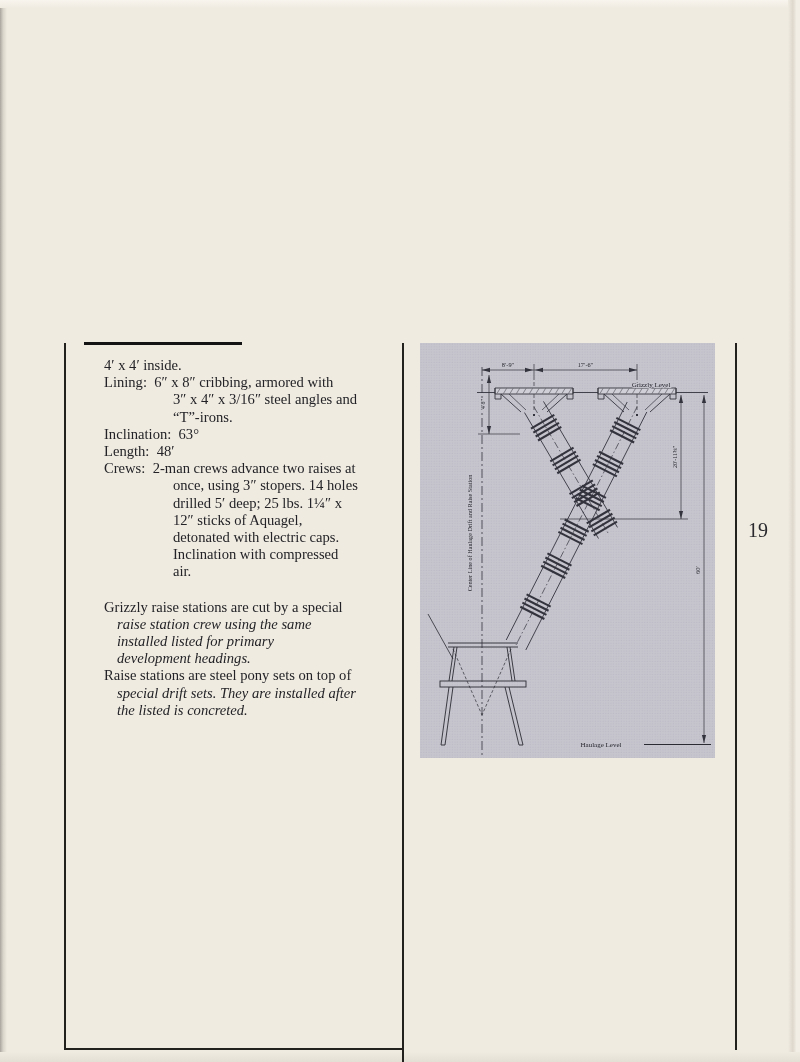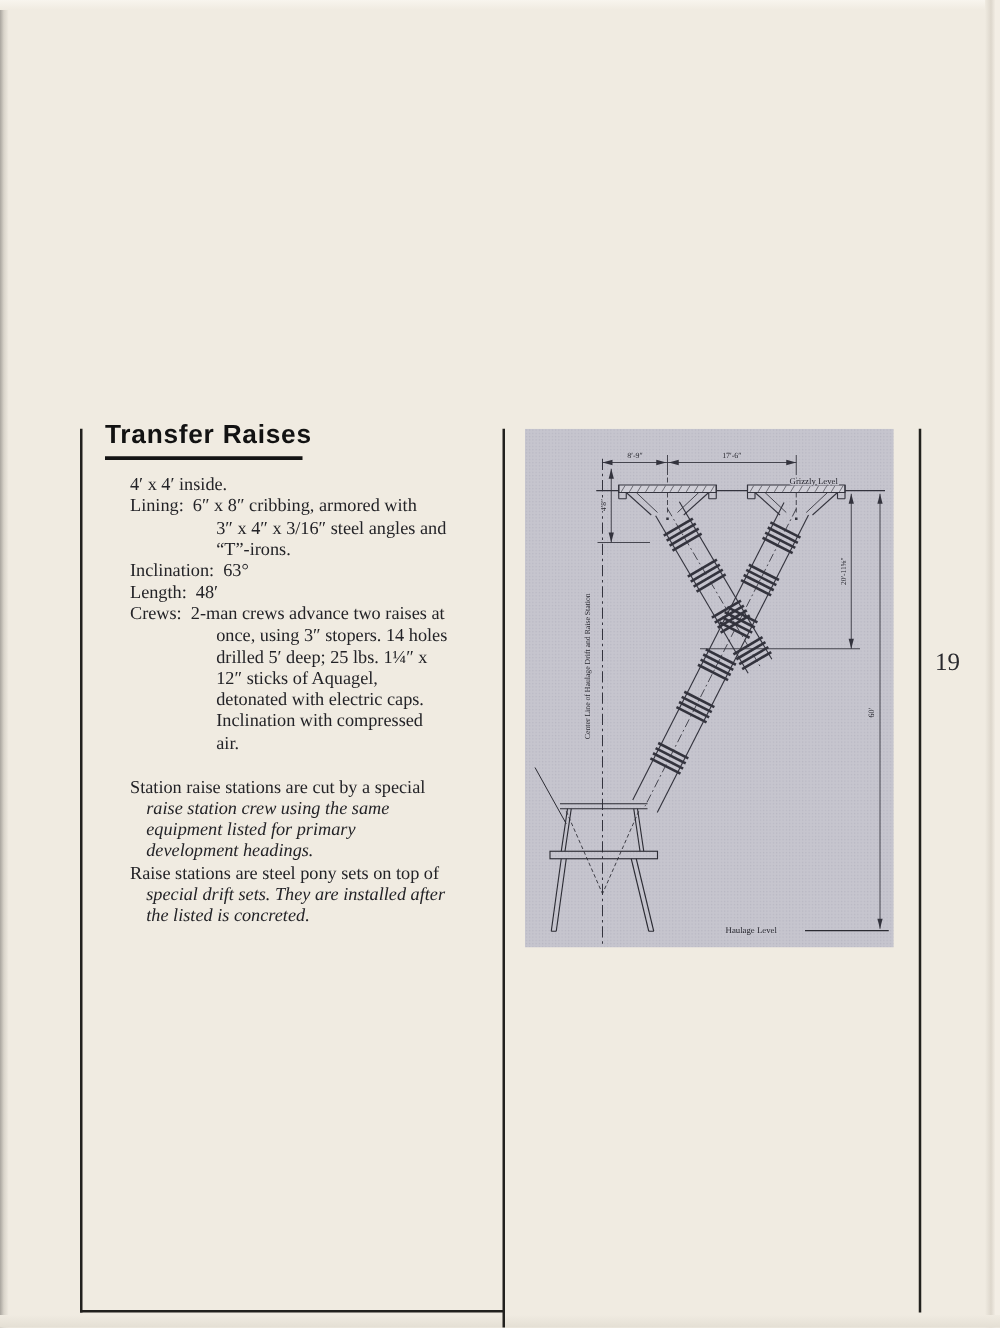--- a/index.html
+++ b/index.html
@@ -40,41 +40,40 @@
 <div class="edge-top"></div>
 <div class="edge-right"></div>
 <div class="edge-bottom"></div>
 
 <div class="rule" id="rule-left"></div>
 <div class="rule" id="rule-mid"></div>
 <div class="rule" id="rule-right"></div>
 <div class="rule" id="rule-bottom"></div>
 
 <div class="textcol">
-  <div class="title">Transfer Raises</div>
   <div class="title-rule"></div>
   <div class="bodylines">
       <div class="bodyline ind-0">4′ x 4′ inside.</div>
       <div class="bodyline ind-0">Lining:  6″ x 8″ cribbing, armored with</div>
       <div class="bodyline ind-1">3″ x 4″ x 3/16″ steel angles and</div>
       <div class="bodyline ind-1">“T”-irons.</div>
       <div class="bodyline ind-0">Inclination:  63°</div>
       <div class="bodyline ind-0">Length:  48′</div>
       <div class="bodyline ind-0">Crews:  2-man crews advance two raises at</div>
       <div class="bodyline ind-1">once, using 3″ stopers. 14 holes</div>
       <div class="bodyline ind-1">drilled 5′ deep; 25 lbs. 1¼″ x</div>
       <div class="bodyline ind-1">12″ sticks of Aquagel,</div>
       <div class="bodyline ind-1">detonated with electric caps.</div>
       <div class="bodyline ind-1">Inclination with compressed</div>
       <div class="bodyline ind-1">air.</div>
     </div>
   <div class="bodylines para2">
-      <div class="bodyline ind-0">Station raise stations are cut by a special</div>
+      <div class="bodyline ind-0">Grizzly raise stations are cut by a special</div>
       <div class="bodyline ind-2">raise station crew using the same</div>
-      <div class="bodyline ind-2">equipment listed for primary</div>
+      <div class="bodyline ind-2">installed listed for primary</div>
       <div class="bodyline ind-2">development headings.</div>
       <div class="bodyline ind-0">Raise stations are steel pony sets on top of</div>
       <div class="bodyline ind-2">special drift sets. They are installed after</div>
       <div class="bodyline ind-2">the listed is concreted.</div>
     </div>
 </div>
 
 <div class="pagenum">19</div>
 
 <div class="figure">

